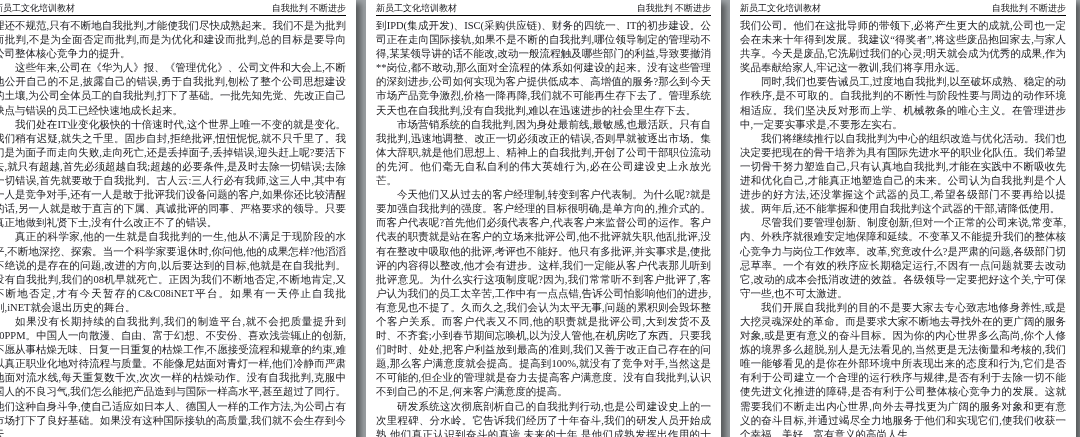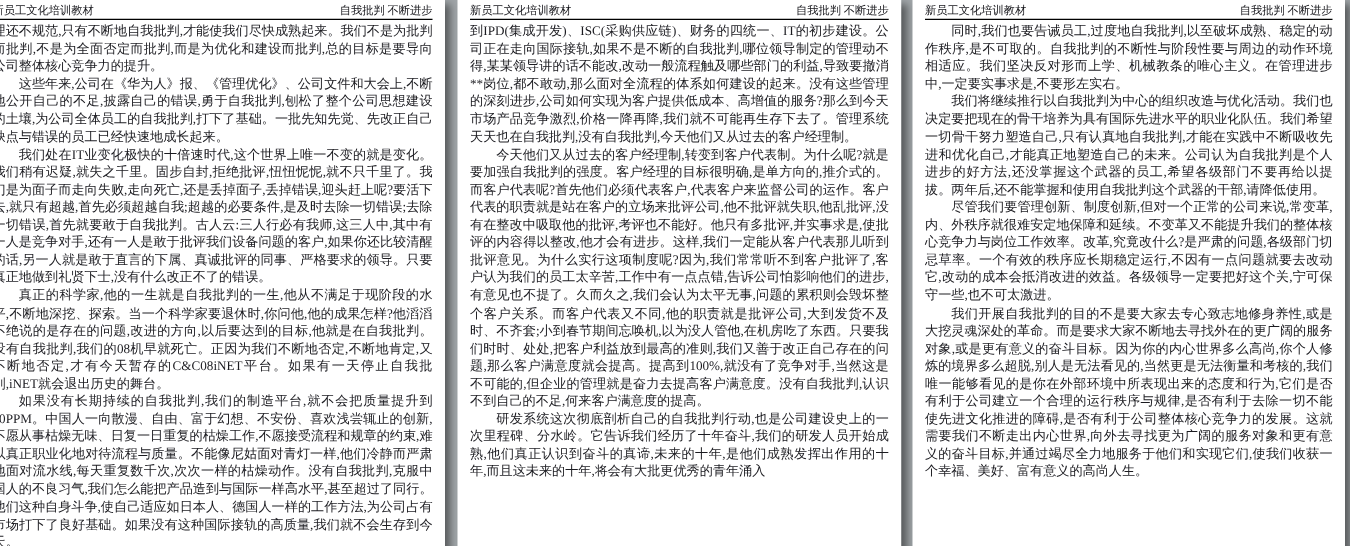--- a/index.html
+++ b/index.html
@@ -63,32 +63,34 @@
         <p class="para ind">如果没有长期持续的自我批判,我们的制造平台,就不会把质量提升到20PPM。中国人一向散漫、自由、富于幻想、不安份、喜欢浅尝辄止的创新,不愿从事枯燥无味、日复一日重复的枯燥工作,不愿接受流程和规章的约束,难以真正职业化地对待流程与质量。不能像尼姑面对青灯一样,他们冷静而严肃地面对流水线,每天重复数千次,次次一样的枯燥动作。没有自我批判,克服中国人的不良习气,我们怎么能把产品造到与国际一样高水平,甚至超过了同行。他们这种自身斗争,使自己适应如日本人、德国人一样的工作方法,为公司占有市场打下了良好基础。如果没有这种国际接轨的高质量,我们就不会生存到今天。</p>
       </div>
   </div>
 
   <div class="page page-2">
     <div class="page-header">
       <span>新员工文化培训教材</span>
       <span>自我批判 不断进步</span>
     </div>
     <div class="page-body">
-        <p class="para">到IPD(集成开发)、ISC(采购供应链)、财务的四统一、IT的初步建设。公司正在走向国际接轨,如果不是不断的自我批判,哪位领导制定的管理动不得,某某领导讲的话不能改,改动一般流程触及哪些部门的利益,导致要撤消**岗位,都不敢动,那么面对全流程的体系如何建设的起来。没有这些管理的深刻进步,公司如何实现为客户提供低成本、高增值的服务?那么到今天市场产品竞争激烈,价格一降再降,我们就不可能再生存下去了。管理系统天天也在自我批判,没有自我批判,今天他们又从过去的客户经理制。</p>
+        <p class="para">到IPD(集成开发)、ISC(采购供应链)、财务的四统一、IT的初步建设。公司正在走向国际接轨,如果不是不断的自我批判,哪位领导制定的管理动不得,某某领导讲的话不能改,改动一般流程触及哪些部门的利益,导致要撤消**岗位,都不敢动,那么面对全流程的体系如何建设的起来。没有这些管理的深刻进步,公司如何实现为客户提供低成本、高增值的服务?那么到今天市场产品竞争激烈,价格一降再降,我们就不可能再生存下去了。管理系统天天也在自我批判,没有自我批判,难以在迅速进步的社会里生存下去。</p>
+        <p class="para ind">市场营销系统的自我批判,因为身处最前线,最敏感,也最活跃。只有自我批判,迅速地调整、改正一切必须改正的错误,否则早就被逐出市场。集体大辞职,就是他们思想上、精神上的自我批判,开创了公司干部职位流动的先河。他们毫无自私自利的伟大英雄行为,必在公司建设史上永放光芒。</p>
         <p class="para ind">今天他们又从过去的客户经理制,转变到客户代表制。为什么呢?就是要加强自我批判的强度。客户经理的目标很明确,是单方向的,推介式的。而客户代表呢?首先他们必须代表客户,代表客户来监督公司的运作。客户代表的职责就是站在客户的立场来批评公司,他不批评就失职,他乱批评,没有在整改中吸取他的批评,考评也不能好。他只有多批评,并实事求是,使批评的内容得以整改,他才会有进步。这样,我们一定能从客户代表那儿听到批评意见。为什么实行这项制度呢?因为,我们常常听不到客户批评了,客户认为我们的员工太辛苦,工作中有一点点错,告诉公司怕影响他们的进步,有意见也不提了。久而久之,我们会认为太平无事,问题的累积则会毁坏整个客户关系。而客户代表又不同,他的职责就是批评公司,大到发货不及时、不齐套;小到春节期间忘唤机,以为没人管他,在机房吃了东西。只要我们时时、处处,把客户利益放到最高的准则,我们又善于改正自己存在的问题,那么客户满意度就会提高。提高到100%,就没有了竞争对手,当然这是不可能的,但企业的管理就是奋力去提高客户满意度。没有自我批判,认识不到自己的不足,何来客户满意度的提高。</p>
         <p class="para ind">研发系统这次彻底剖析自己的自我批判行动,也是公司建设史上的一次里程碑、分水岭。它告诉我们经历了十年奋斗,我们的研发人员开始成熟,他们真正认识到奋斗的真谛,未来的十年,是他们成熟发挥出作用的十年,而且这未来的十年,将会有大批更优秀的青年涌入</p>
       </div>
   </div>
 
   <div class="page page-3">
     <div class="page-header">
       <span>新员工文化培训教材</span>
       <span>自我批判 不断进步</span>
     </div>
     <div class="page-body">
+        <p class="para">我们公司。他们在这批导师的带领下,必将产生更大的成就,公司也一定会在未来十年得到发展。我建议“得奖者”,将这些废品抱回家去,与家人共享。今天是废品,它洗刷过我们的心灵;明天就会成为优秀的成果,作为奖品奉献给家人,牢记这一教训,我们将享用永远。</p>
         <p class="para ind">同时,我们也要告诫员工,过度地自我批判,以至破坏成熟、稳定的动作秩序,是不可取的。自我批判的不断性与阶段性要与周边的动作环境相适应。我们坚决反对形而上学、机械教条的唯心主义。在管理进步中,一定要实事求是,不要形左实右。</p>
         <p class="para ind">我们将继续推行以自我批判为中心的组织改造与优化活动。我们也决定要把现在的骨干培养为具有国际先进水平的职业化队伍。我们希望一切骨干努力塑造自己,只有认真地自我批判,才能在实践中不断吸收先进和优化自己,才能真正地塑造自己的未来。公司认为自我批判是个人进步的好方法,还没掌握这个武器的员工,希望各级部门不要再给以提拔。两年后,还不能掌握和使用自我批判这个武器的干部,请降低使用。</p>
         <p class="para ind">尽管我们要管理创新、制度创新,但对一个正常的公司来说,常变革,内、外秩序就很难安定地保障和延续。不变革又不能提升我们的整体核心竞争力与岗位工作效率。改革,究竟改什么?是严肃的问题,各级部门切忌草率。一个有效的秩序应长期稳定运行,不因有一点问题就要去改动它,改动的成本会抵消改进的效益。各级领导一定要把好这个关,宁可保守一些,也不可太激进。</p>
         <p class="para ind">我们开展自我批判的目的不是要大家去专心致志地修身养性,或是大挖灵魂深处的革命。而是要求大家不断地去寻找外在的更广阔的服务对象,或是更有意义的奋斗目标。因为你的内心世界多么高尚,你个人修炼的境界多么超脱,别人是无法看见的,当然更是无法衡量和考核的,我们唯一能够看见的是你在外部环境中所表现出来的态度和行为,它们是否有利于公司建立一个合理的运行秩序与规律,是否有利于去除一切不能使先进文化推进的障碍,是否有利于公司整体核心竞争力的发展。这就需要我们不断走出内心世界,向外去寻找更为广阔的服务对象和更有意义的奋斗目标,并通过竭尽全力地服务于他们和实现它们,使我们收获一个幸福、美好、富有意义的高尚人生。</p>
       </div>
   </div>
 
 </div>
 
 </body></html>

